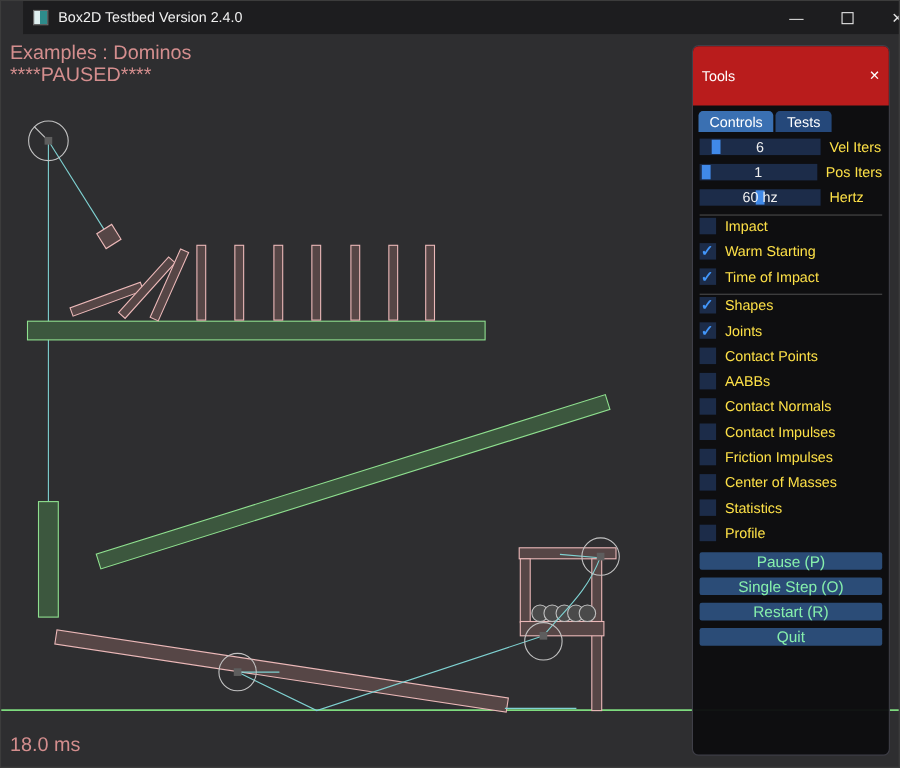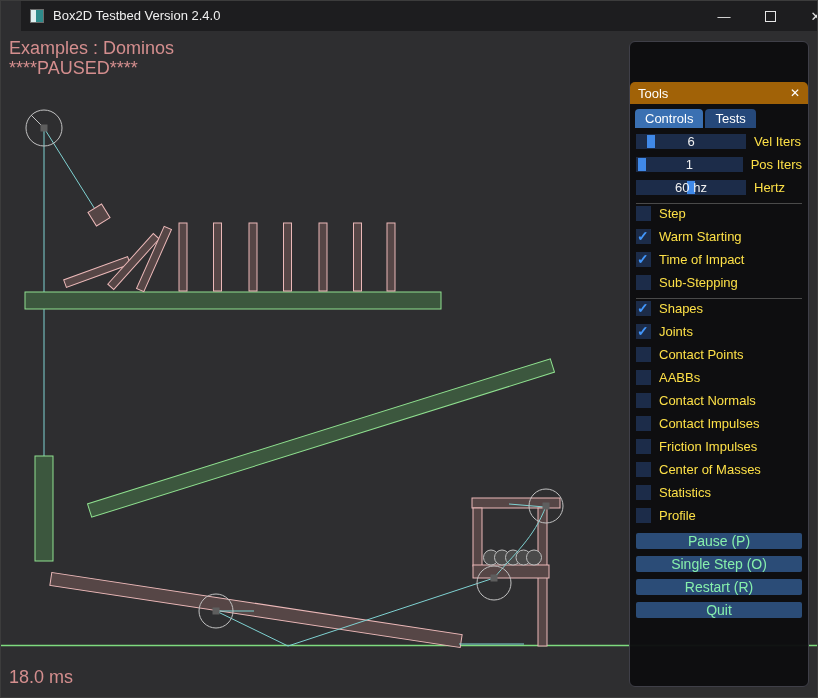--- a/index.html
+++ b/index.html
@@ -18,22 +18,22 @@
   .max-glyph{width:9px;height:9px;border:1px solid #E6E6E6;display:block;}
   
   #scene-svg{position:absolute;left:0;top:0;z-index:1;}
   .scene-label{position:absolute;z-index:2;color:#D48E8E;font-size:18px;}
   #lbl-example{left:8px;top:37px;}
   #lbl-paused{left:8px;top:57px;}
   #lbl-ms{left:8px;top:666px;}
   
   .panel{position:absolute;left:628px;top:40px;width:180px;height:646px;z-index:3;
     background:rgba(13,13,15,0.97);border:1px solid #3F3F48;border-radius:6px;box-sizing:border-box;color:#E8E8E8;font-size:13px;}
-  .panel-titlebar{height:22px;background:#a16207;border-radius:5px 5px 0 0;display:flex;align-items:center;
-    padding:0 8px;justify-content:space-between;margin-top:40px;}
+  .panel-titlebar{height:22px;background:#b91c1c;border-radius:5px 5px 0 0;display:flex;align-items:center;
+    padding:16px 8px;justify-content:space-between;}
   .panel-title{color:#FFF;}
   .panel-close{color:#FFF;font-size:12px;cursor:default;}
   .tab-bar{display:flex;gap:2px;padding:5px 0 0 5px;height:21px;}
   .tab{padding:2px 10px 0 10px;height:19px;box-sizing:border-box;border-radius:4px 4px 0 0;background:#25487A;color:#FFF;}
   .tab.active{background:#3A70B2;}
   .panel-content{padding:4px 6px 0 6px;}
   .row{display:flex;align-items:center;height:15px;margin-bottom:8px;}
   .slider-frame{position:relative;width:110px;height:15px;background:#1C2C49;overflow:hidden;}
   .slider-grab{position:absolute;top:1px;bottom:1px;width:8px;background:#4089E8;}
   .slider-value{position:relative;display:block;width:100%;text-align:center;line-height:15px;color:#F0F0F0;}
@@ -159,37 +159,33 @@
           <div class="slider-grab" style="left: 46%;"></div>
           <span class="slider-value">60 hz</span>
         </div>
         <span class="row-label">Hertz</span>
       </div>
 
       <hr class="sep">
 
       <div class="row">
         <span class="checkbox"></span>
-        <span class="row-label">Step</span>
+        <span class="row-label">Impact</span>
       </div>
       <div class="row">
         <span class="checkbox on">
             <span class="tick">✓</span>
           </span>
         <span class="row-label">Warm Starting</span>
       </div>
       <div class="row">
         <span class="checkbox on">
             <span class="tick">✓</span>
           </span>
         <span class="row-label">Time of Impact</span>
-      </div>
-      <div class="row">
-        <span class="checkbox"></span>
-        <span class="row-label">Sub-Stepping</span>
       </div>
 
       <hr class="sep">
 
       <div class="row">
         <span class="checkbox on">
             <span class="tick">✓</span>
           </span>
         <span class="row-label">Shapes</span>
       </div>

